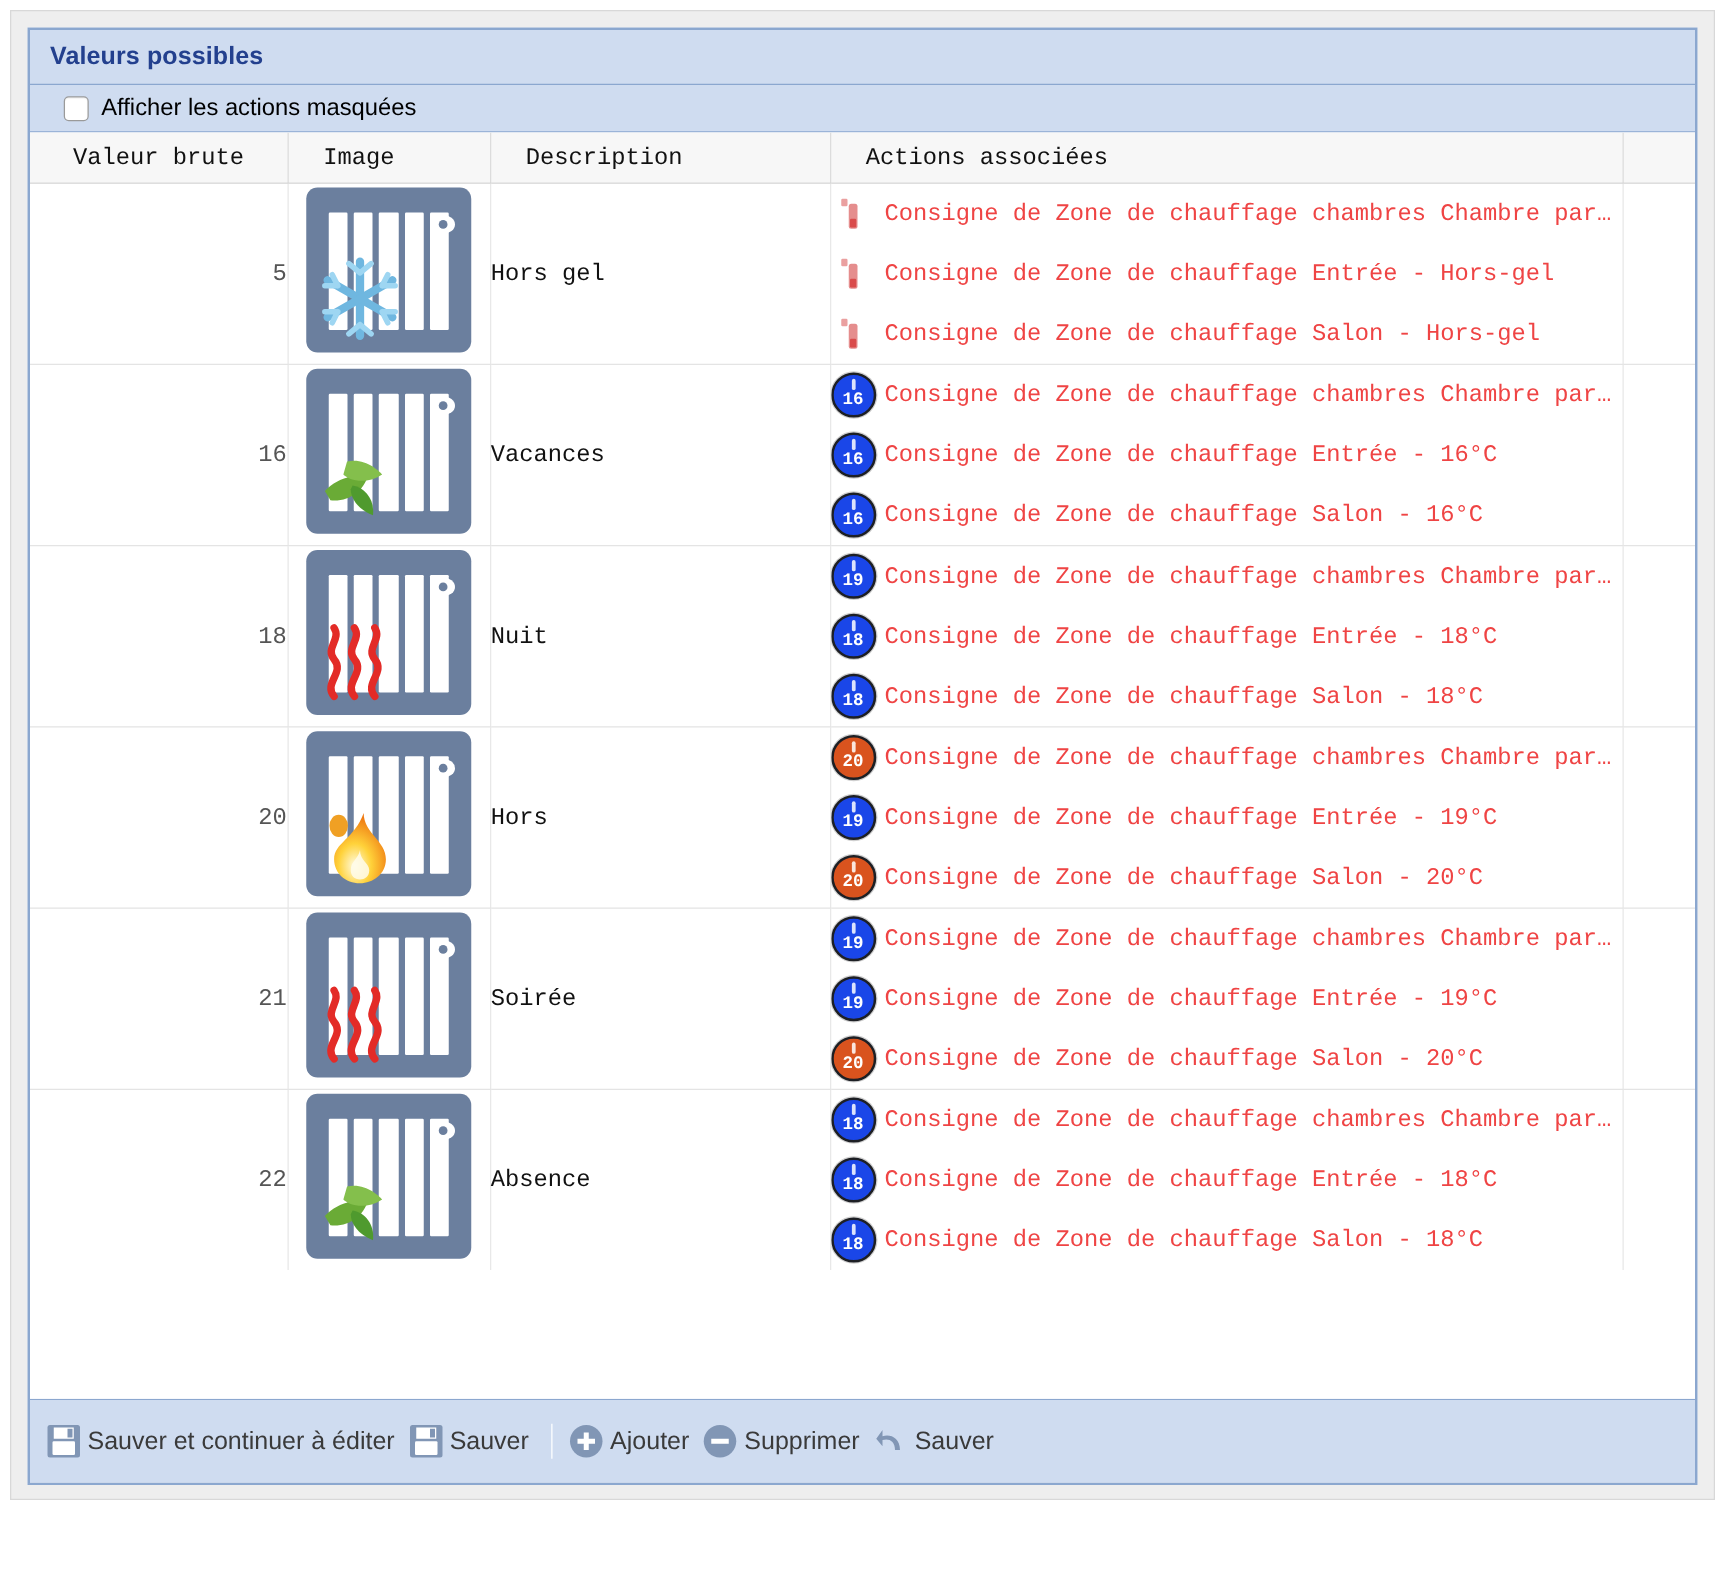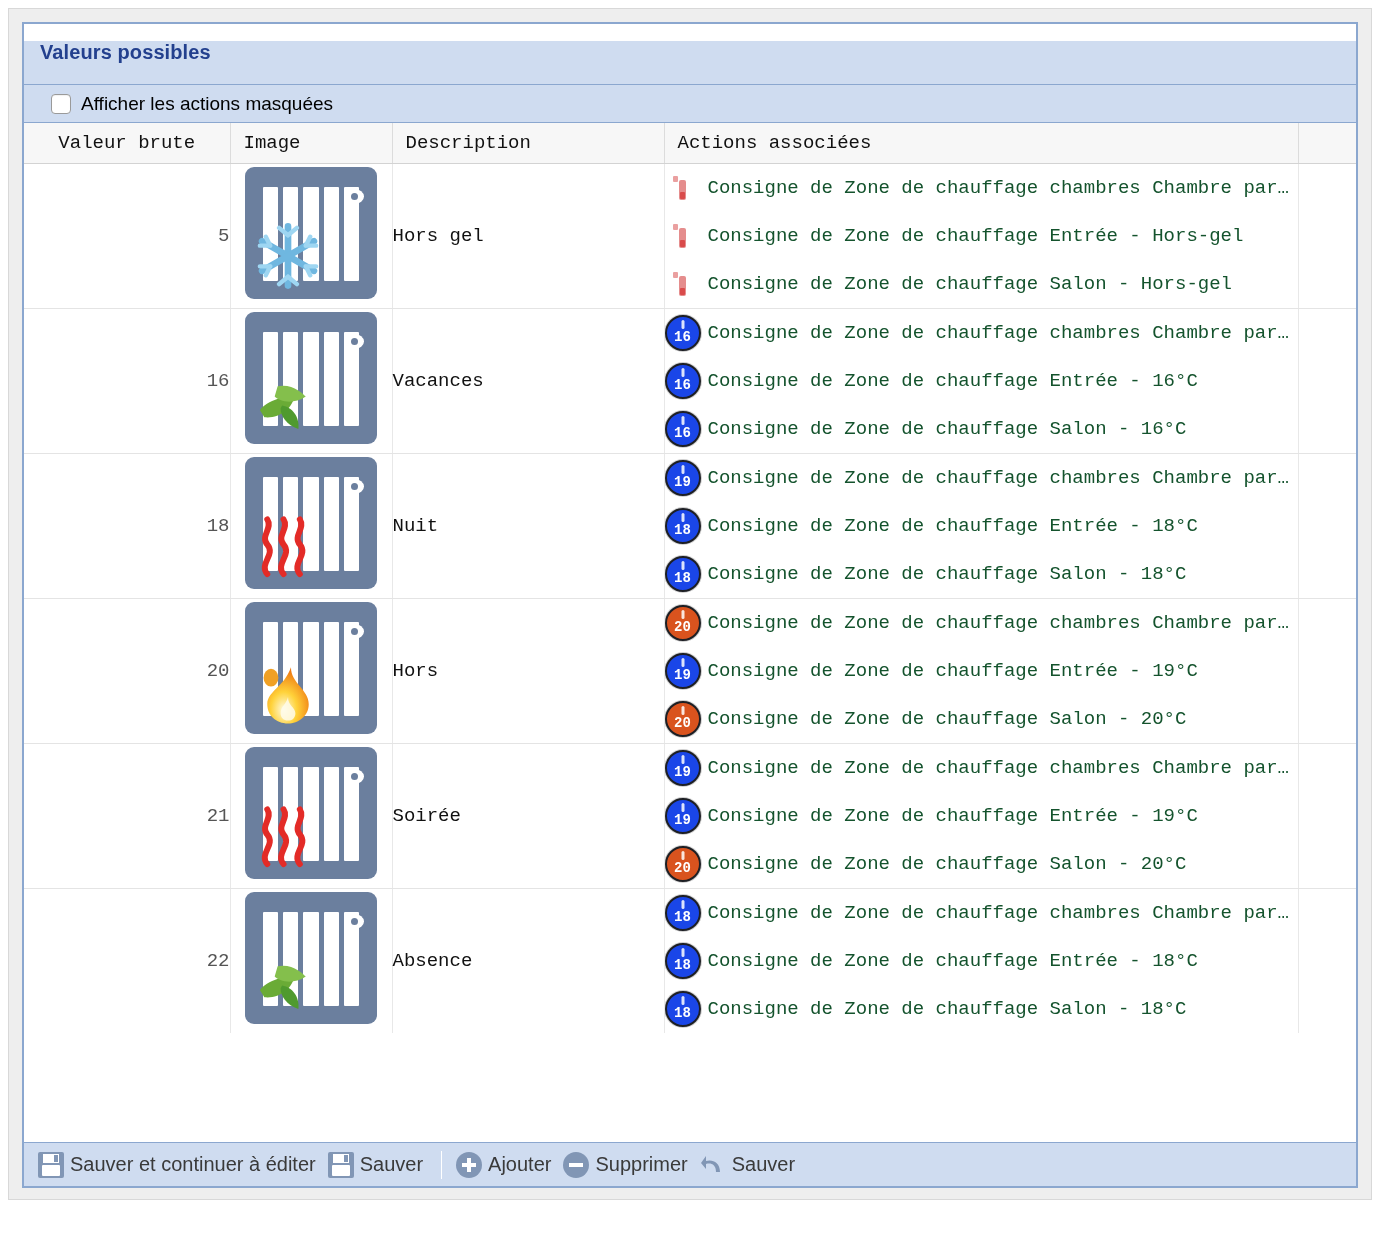--- a/index.html
+++ b/index.html
@@ -35,27 +35,26 @@
     display: flex;
     flex-direction: column;
   }
 
   .panel-title {
     flex: 0 0 auto;
     height: 44px;
     background: #cfdcf0;
     border-bottom: 1px solid #8ba7cf;
     display: flex;
-    align-items: flex-start;
+    align-items: center;
     padding-left: 16px;
     color: #23408e;
     font-size: 20px;
     font-weight: bold;
     letter-spacing: .1px;
-    margin-top: 17px;
   }
 
   .panel-subbar {
     flex: 0 0 auto;
     height: 38px;
     background: #cfdcf0;
     border-bottom: 1px solid #8ba7cf;
     display: flex;
     align-items: center;
     padding-left: 27px;
@@ -90,21 +89,21 @@
   }
   table.grid thead th {
     background: #f7f7f7;
     border-bottom: 1px solid #d3d3d3;
     border-right: 1px solid #dcdcdc;
     height: 40px;
     font-size: 19px;
     font-weight: normal;
     color: #111111;
     text-align: left;
-    padding: 0 0 0 13px;
+    padding: 0 0 0 28px;
     vertical-align: middle;
   }
   table.grid thead th.c-val { text-align: center; padding:0; }
   table.grid thead th.c-last { border-right: none; }
 
   table.grid tbody td {
     border-bottom: 1px solid #e4e4e4;
     border-right: 1px solid #e8e8e8;
     vertical-align: middle;
     background: #ffffff;
@@ -173,21 +172,21 @@
   .act-row {
     display: flex;
     align-items: center;
     gap: 7px;
     height: 48px;
     white-space: nowrap;
     overflow: hidden;
   }
   .act-label {
     font-size: 19px;
-    color: #14532d;
+    color: #ef4444;
     overflow: hidden;
     text-overflow: ellipsis;
   }
   .badge {
     flex: 0 0 auto;
     position: relative;
     width: 36px; height: 36px;
     border-radius: 50%;
     display: flex;
     align-items: flex-end;
@@ -214,21 +213,21 @@
 
   .frost-ico {
     flex: 0 0 auto;
     width: 36px; height: 36px;
     position: relative;
   }
 
   
   .toolbar {
     flex: 0 0 auto;
-    height: 44px;
+    height: 67px;
     background: #cfdcf0;
     border-top: 1px solid #8ba7cf;
     display: flex;
     align-items: center;
     padding-left: 14px;
     gap: 0;
   }
   .tb-btn {
     display: flex;
     align-items: center;

